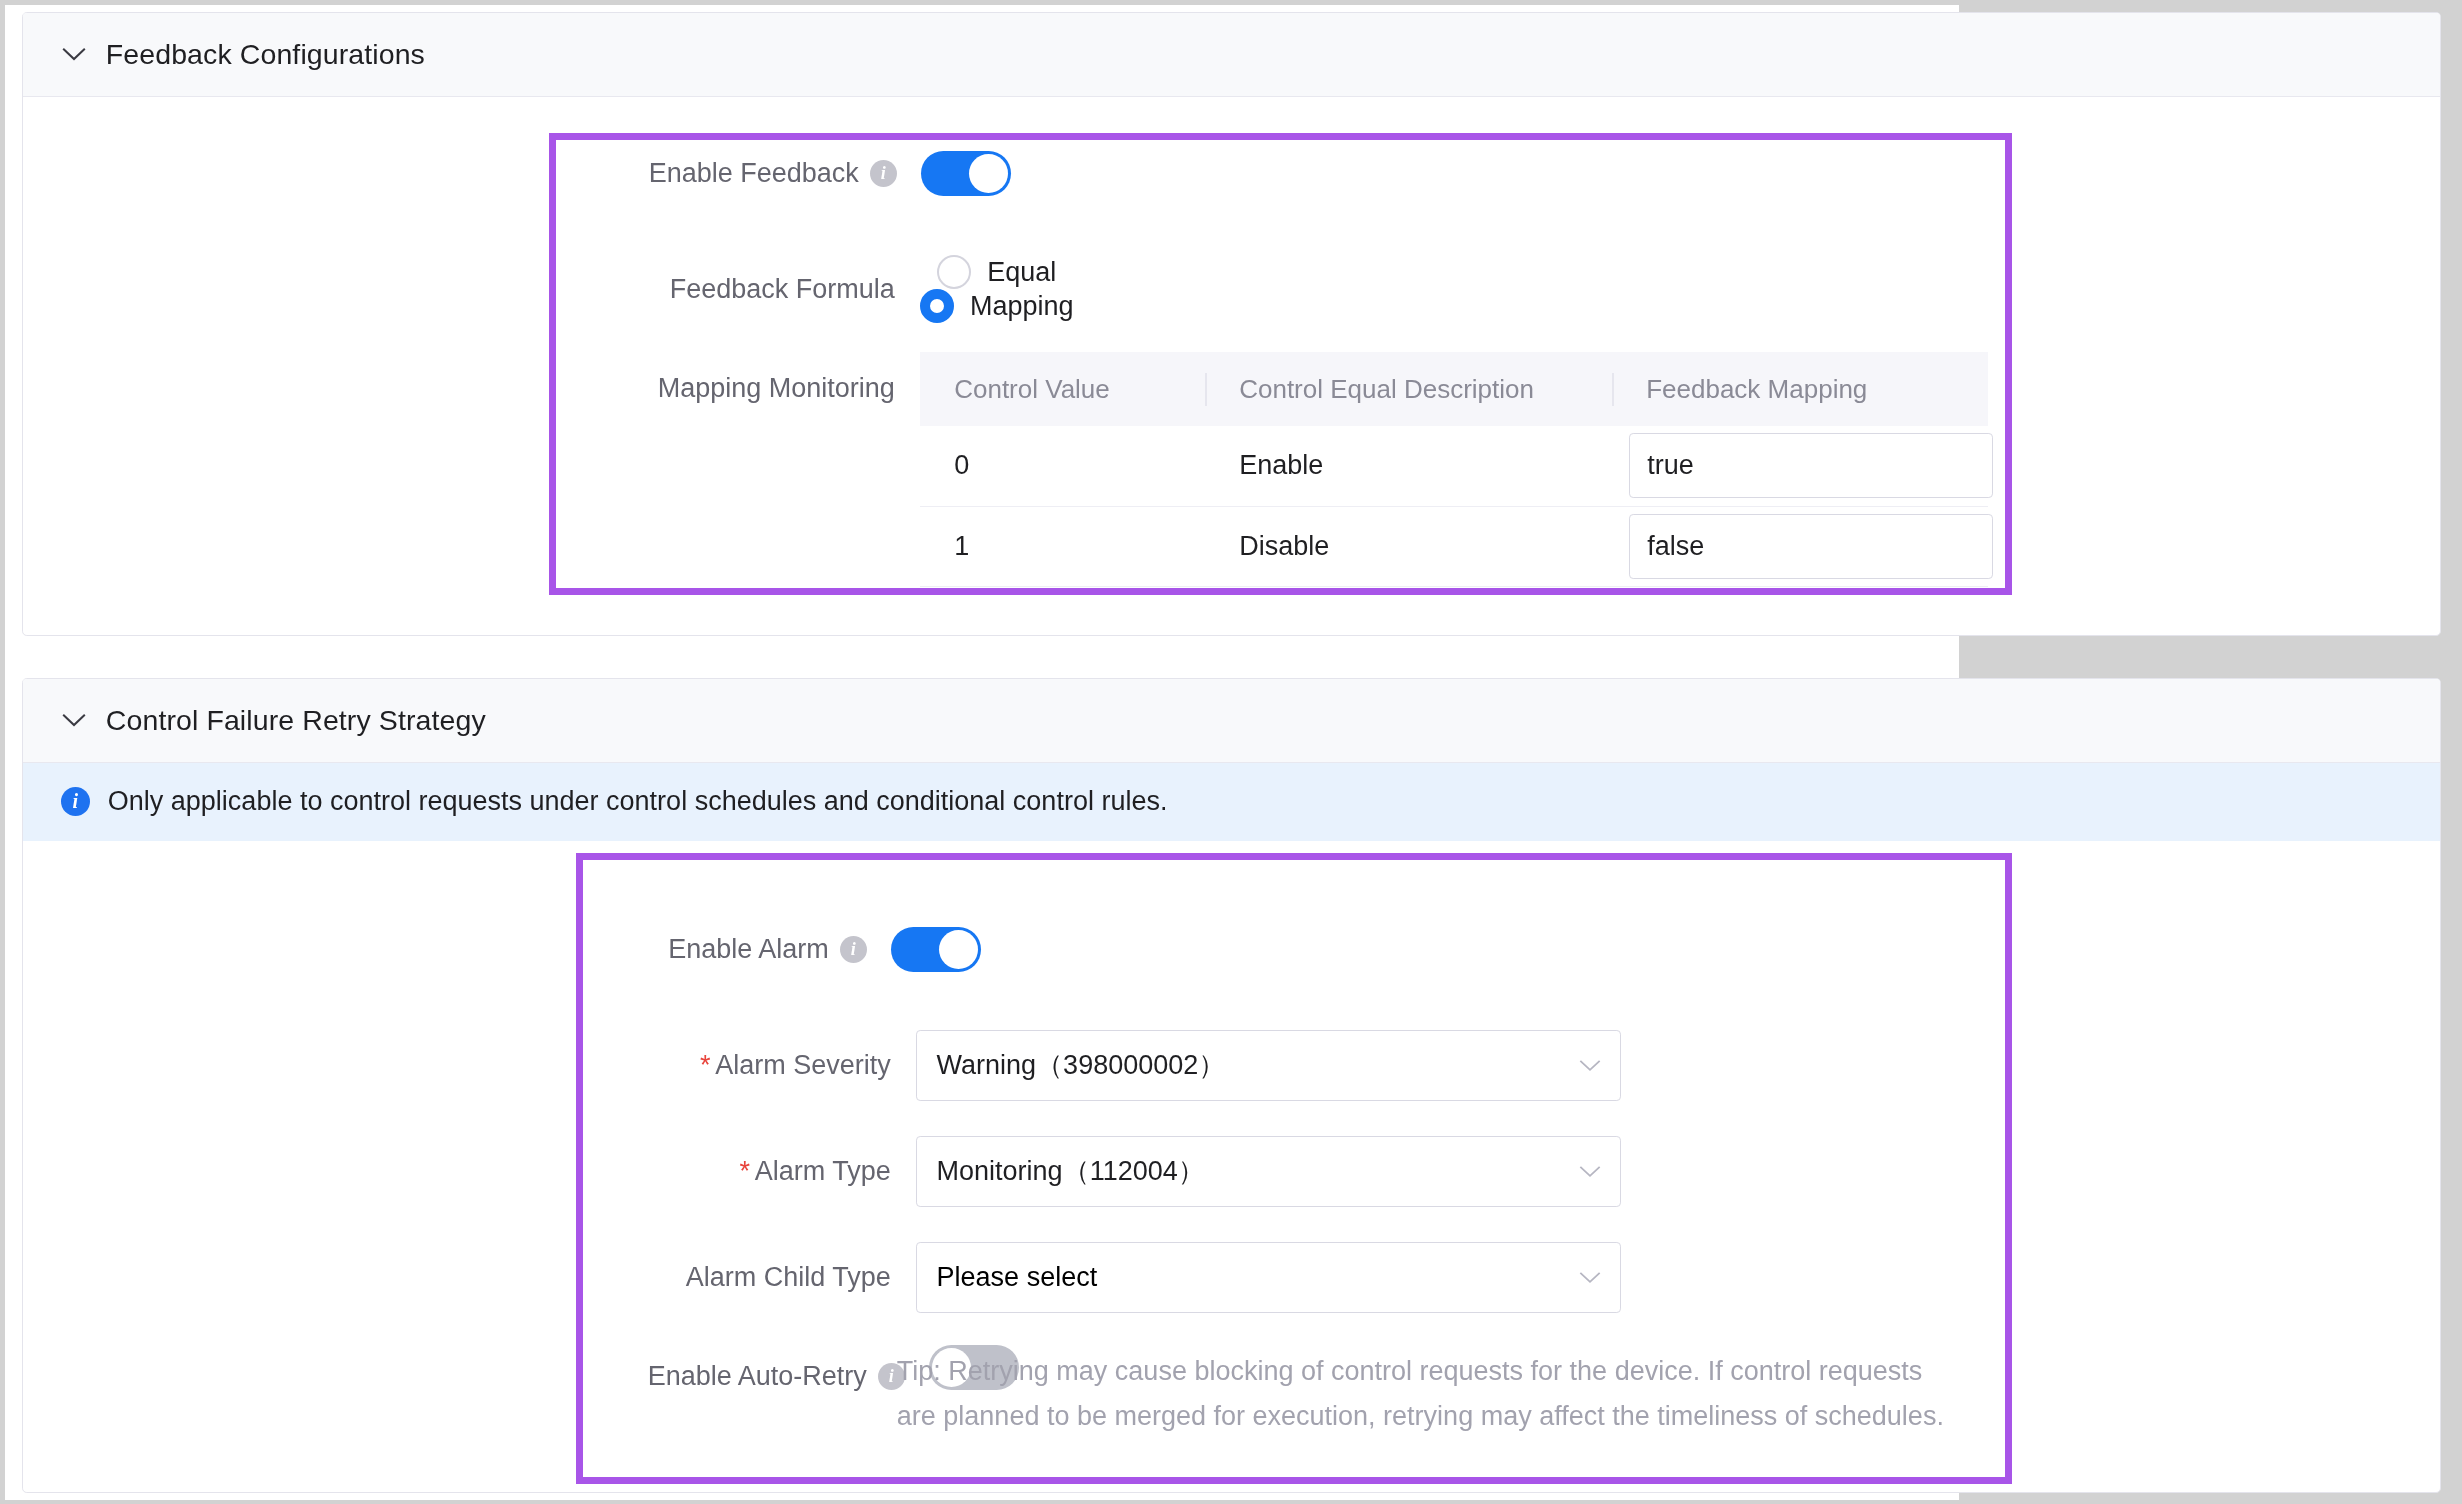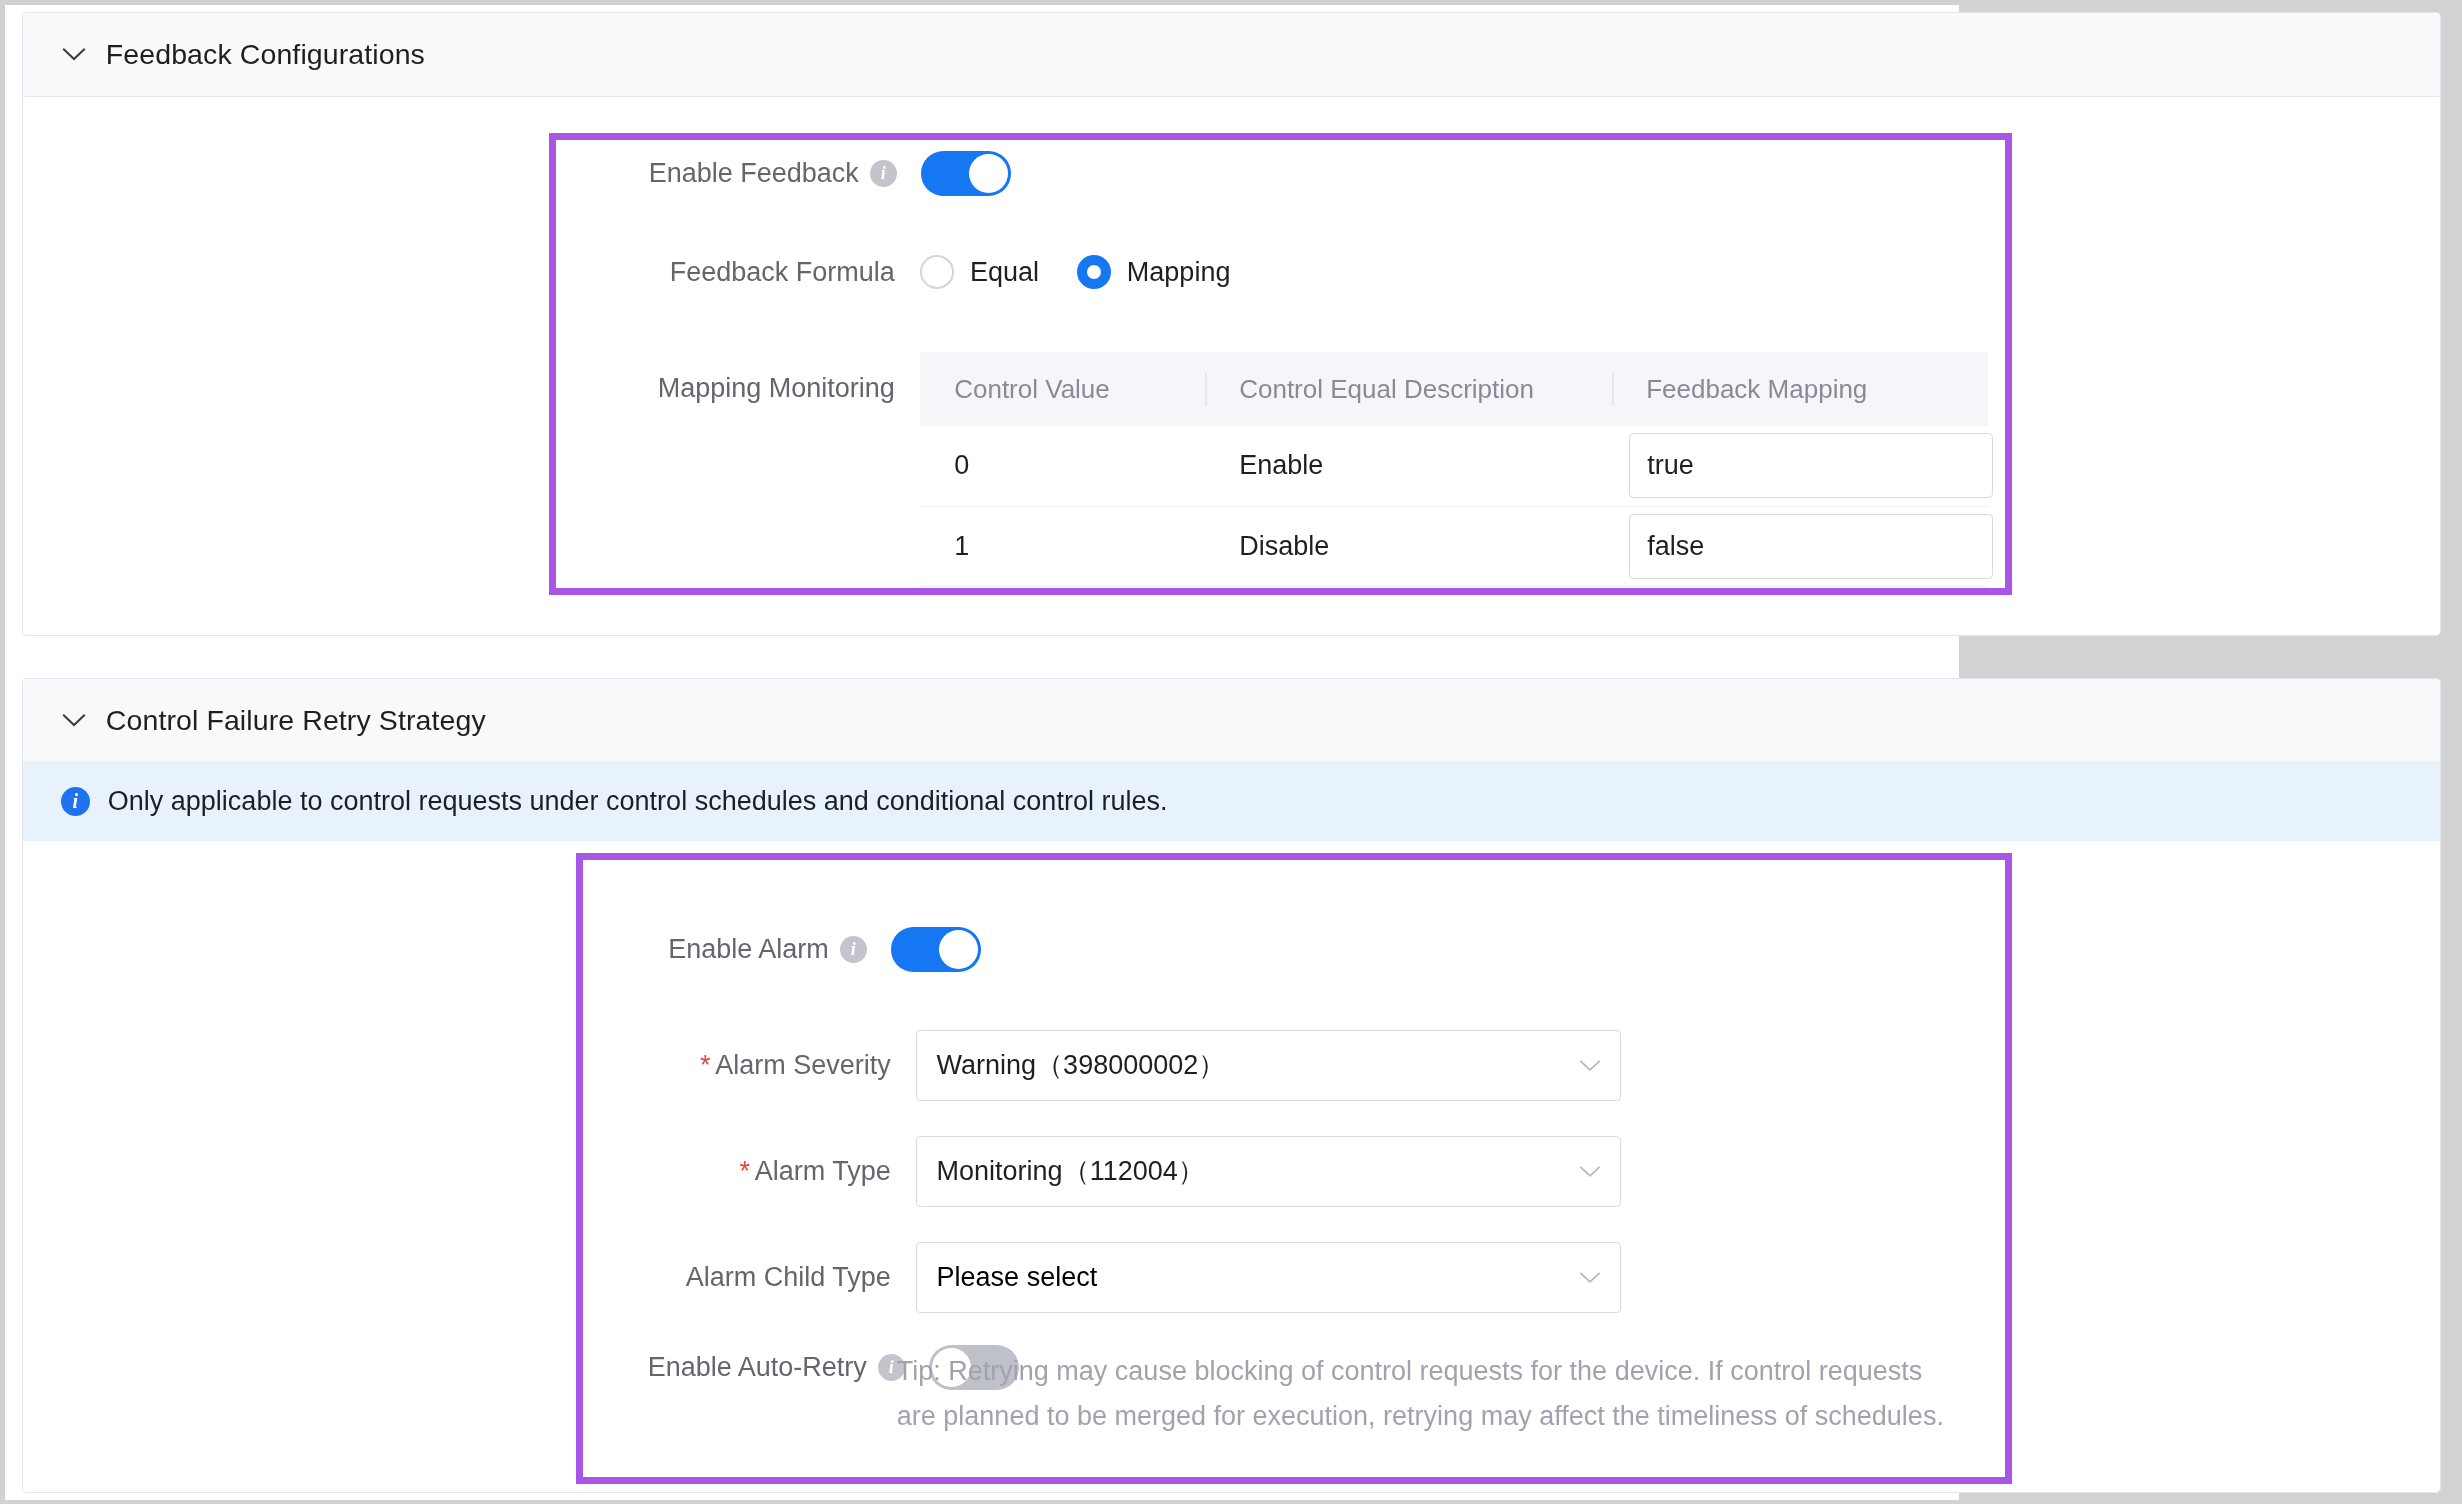--- a/index.html
+++ b/index.html
@@ -128,21 +128,21 @@
     color: #ffffff;
     font-size: 18px;
     font-family: "Liberation Serif", serif;
     font-style: italic;
     font-weight: bold;
     display: inline-flex; align-items: center; justify-content: center;
     flex: 0 0 auto;
   }
 
   
-  .radio-group { display: flex; align-items: center; }
+  .radio-group { display: flex; align-items: center; flex-direction: column; }
   .radio-item { display: flex; align-items: center; margin-right: 38px; }
   .radio-mark {
     width: 34px; height: 34px; border-radius: 50%;
     border: 2.4px solid #d4d4dd;
     background: #ffffff;
     margin-right: 15.8px;
     flex: 0 0 auto;
   }
   .radio-item.checked .radio-mark {
     border: 10.3px solid #1677f3;
@@ -355,21 +355,21 @@
         <span class="sel" style="margin-left:25.4px;">
           <span class="sel-val ph">Please select</span>
           <span class="caret">
             <svg width="22" height="12.7" viewBox="0 0 36 21">
                 <path d="M2 3 L18 18 L34 3" fill="none" stroke="#b6b6c2" stroke-width="3"></path>
               </svg>
           </span>
         </span>
       </div>
 
-      <div class="form-row" style="left:583px; top:666px; align-items:center;">
+      <div class="form-row" style="left:583px; top:666px; align-items:flex-end;">
         <span class="f-label" style="width:261px;">Enable Auto-Retry</span>
         <span class="i-circle" style="margin-left:11px;">i</span>
         <span class="toggle off" style="margin-left:24px;">
           <span class="knob"></span>
         </span>
       </div>
     </section>
 
     <div class="tip">Tip: Retrying may cause blocking of control requests for the device. If control requests are planned to be merged for execution, retrying may affect the timeliness of schedules.</div>
 

